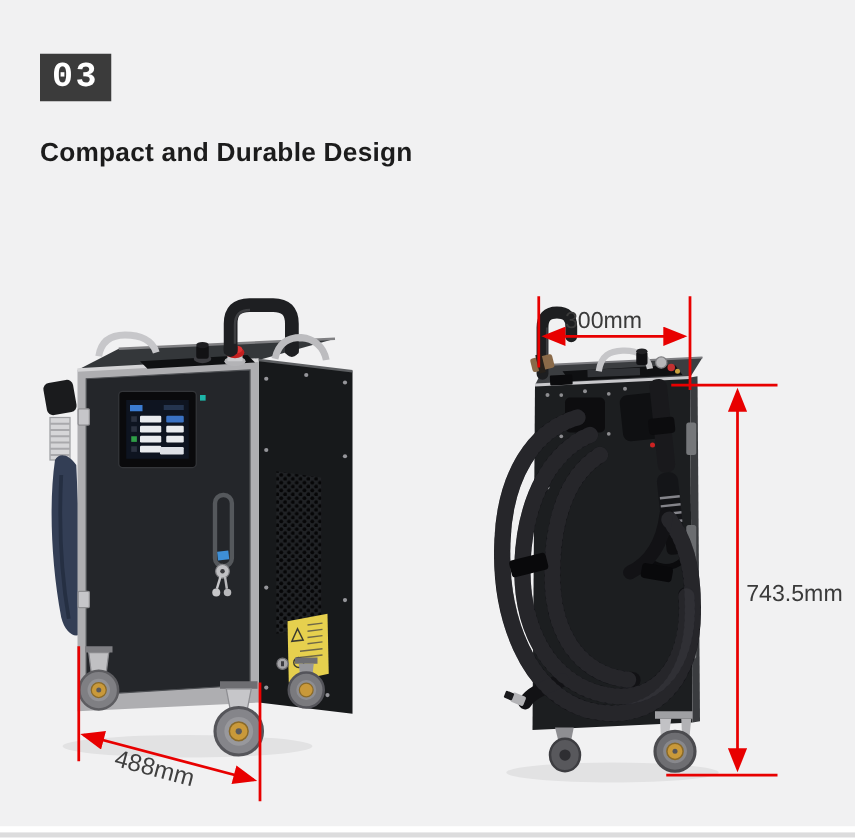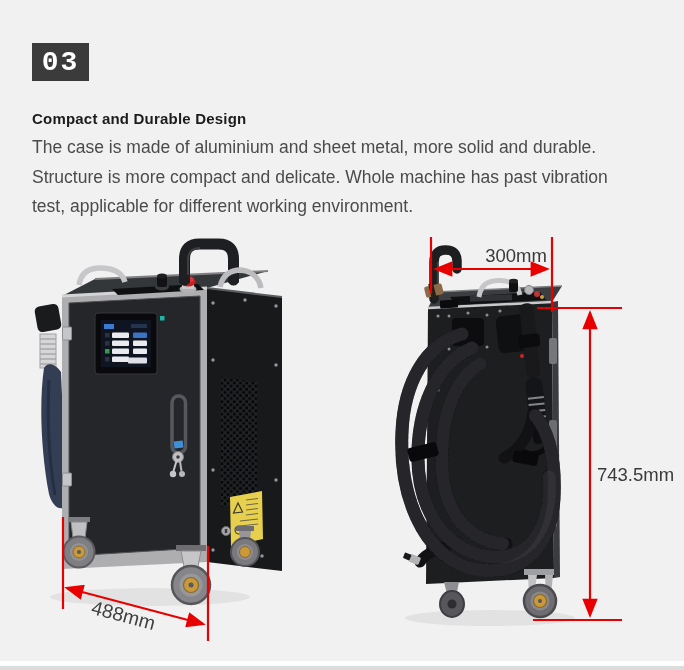--- a/index.html
+++ b/index.html
@@ -13,21 +13,21 @@
   .badge{
     position:absolute;left:32px;top:43px;width:57px;height:38px;
     background:#3b3b3b;color:#fff;
     display:flex;align-items:center;justify-content:center;
     font-family:Liberation Mono, monospace;
     font-weight:bold;font-size:28px;letter-spacing:2px;
     z-index:3;
   }
   .title{
     position:absolute;left:32px;top:96px;
-    font-size:15px;line-height:26px;font-weight:bold;color:#1c1c1c;
+    font-size:21px;line-height:26px;font-weight:bold;color:#1c1c1c;
     letter-spacing:0.2px;white-space:nowrap;z-index:3;
   }
   .desc{
     position:absolute;left:32px;top:133px;z-index:3;
     font-size:17.5px;color:#4b4b4b;
   }
   .desc div{line-height:29.5px;white-space:nowrap;}
   .figure-svg{position:absolute;left:0;top:0;z-index:1;}
   .dim-label{
     position:absolute;z-index:4;
@@ -44,25 +44,20 @@
 <body>
 
 <div class="page">
 
   <div class="badge">
     <span>03</span>
   </div>
 
   <h1 class="title">Compact and Durable Design</h1>
 
-  <div class="desc">
-    <div>The case is made of aluminium and sheet metal, more solid and durable.</div>
-    <div>Structure is more compact and delicate. Whole machine has past vibration</div>
-    <div>test, applicable for different working environment.</div>
-  </div>
 
   <svg class="figure-svg" width="684" height="670" viewBox="0 0 684 670">
     <defs>
       <marker id="arr" viewBox="0 0 10 8" refX="8.5" refY="4" markerWidth="9" markerHeight="7" orient="auto-start-reverse">
         <path d="M0,0 L10,4 L0,8 Z" fill="#e80000"></path>
       </marker>
       <pattern id="vent" width="6.2" height="6.2" patternUnits="userSpaceOnUse">
         <circle cx="1.8" cy="1.8" r="1.55" fill="#060607"></circle>
         <circle cx="4.9" cy="4.9" r="1.55" fill="#060607"></circle>
       </pattern>
@@ -286,19 +281,19 @@
       <line x1="436" y1="269" x2="547" y2="269" marker-start="url(#arr)" marker-end="url(#arr)"></line>
       <line x1="537" y1="308" x2="622" y2="308"></line>
       <line x1="533" y1="620" x2="622" y2="620"></line>
       <line x1="590" y1="313" x2="590" y2="615" marker-start="url(#arr)" marker-end="url(#arr)"></line>
       <line x1="63" y1="517" x2="63" y2="609"></line>
       <line x1="208" y1="546" x2="208" y2="641"></line>
       <line x1="67" y1="588" x2="203" y2="624" marker-start="url(#arr)" marker-end="url(#arr)"></line>
     </g>
   </svg>
 
-  <div class="dim-label" style="left:480px;top:245px;width:72px;text-align:center">300mm</div>
+  <div class="dim-label" style="left:452px;top:245px;width:72px;text-align:left">300mm</div>
   <div class="dim-label" style="left:597px;top:464px">743.5mm</div>
   <div class="dim-label rot" style="left:95px;top:596px">488mm</div>
 
   <div class="strip-white"></div>
   <div class="strip-gray"></div>
 </div>
 
 </body></html>

